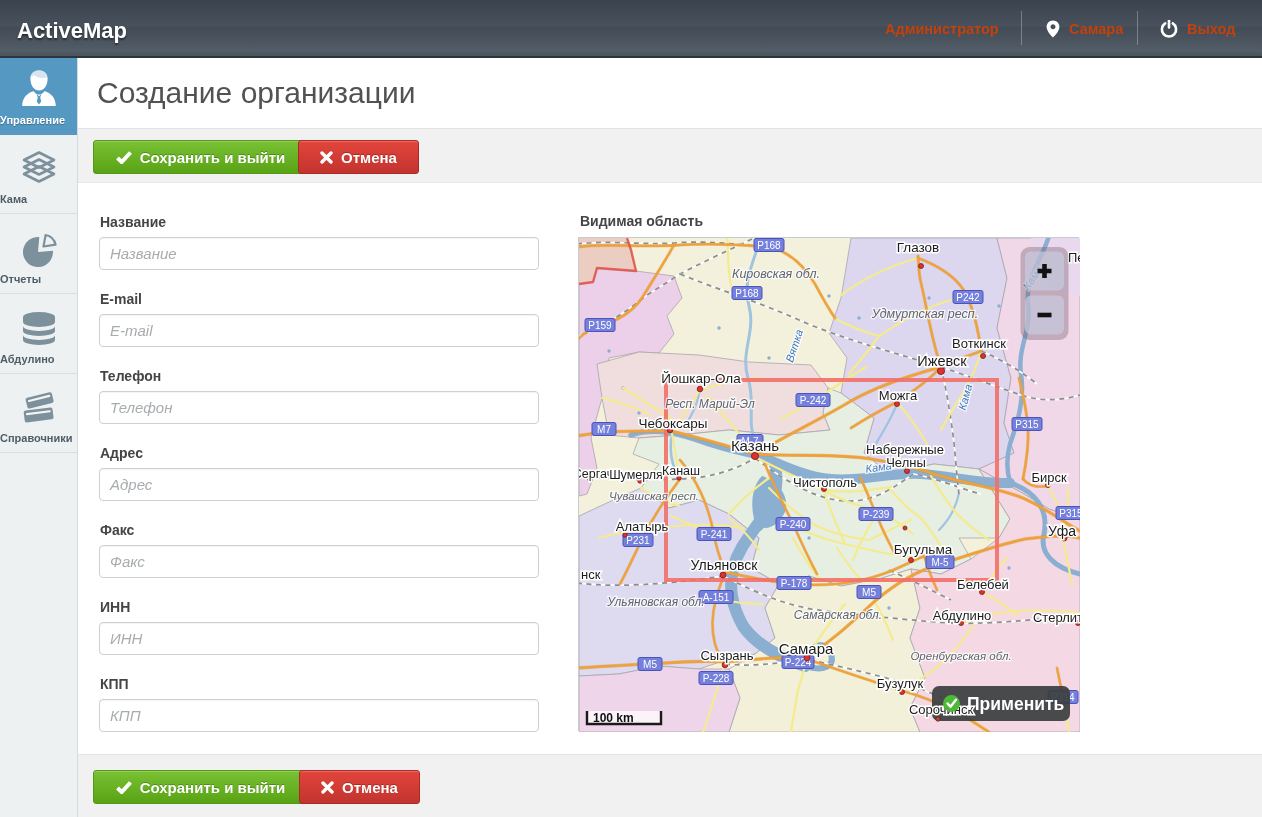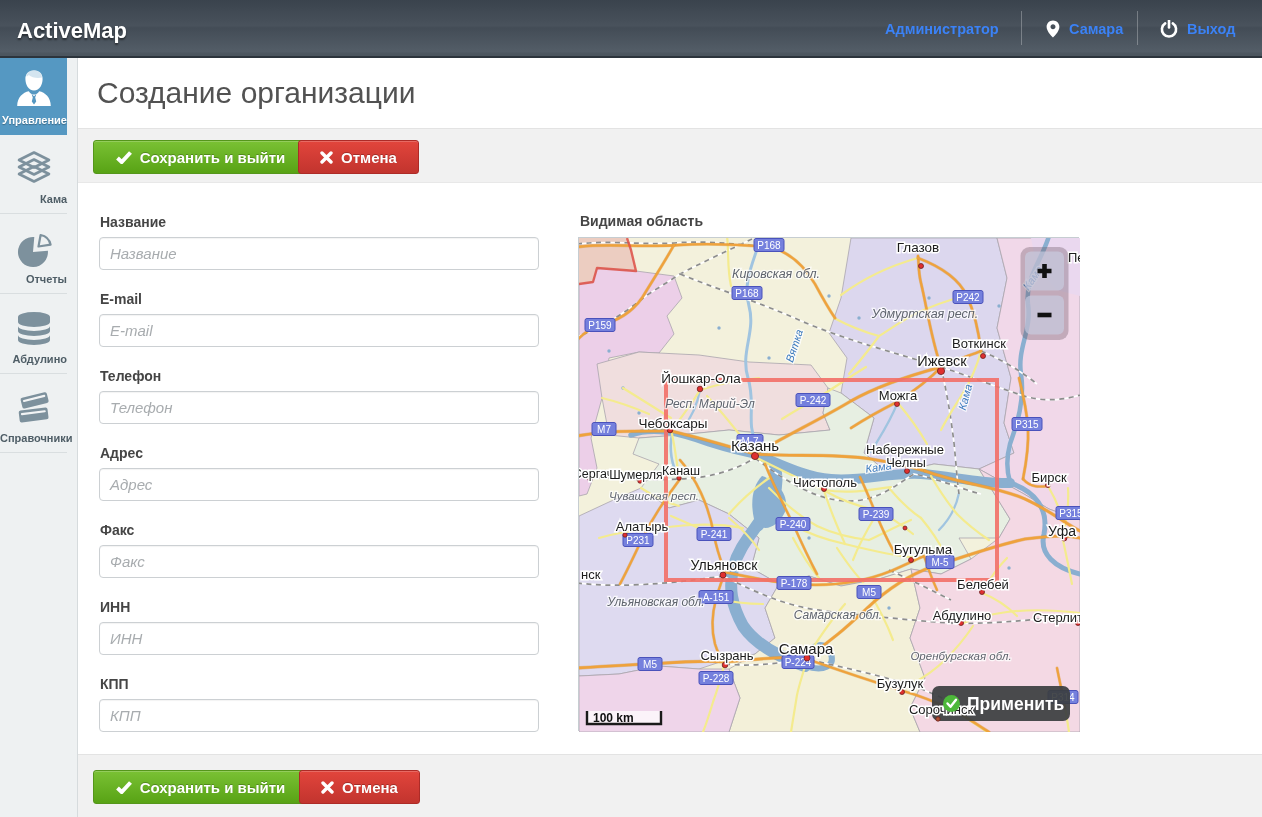--- a/index.html
+++ b/index.html
@@ -1,24 +1,24 @@
 <!DOCTYPE html>
 <html><head><meta charset="utf-8"><style>
 *{margin:0;padding:0;box-sizing:border-box}
 html,body{width:1262px;height:817px;overflow:hidden}
 body{position:relative;font-family:"Liberation Sans",sans-serif;background:#fff}
 .abs{position:absolute}
 
 .nav{left:0;top:0;width:1262px;height:58px;background:linear-gradient(180deg,#3a434d 0%,#49525c 46%,#434c56 50%,#535d67 92%,#4c565f 96%);border-bottom:2px solid #2c343c}
 .brand{left:17px;top:18px;font-size:22px;letter-spacing:-0.7px;font-weight:bold;color:#fff;text-shadow:0 2px 2px rgba(0,0,0,.45);letter-spacing:0}
-.navtxt{font-size:14.5px;font-weight:bold;color:#3b82f6;top:21px}
+.navtxt{font-size:14.5px;font-weight:bold;color:#c2410c;top:21px}
 .navsep{top:11px;width:1px;height:34px;background:rgba(255,255,255,.28)}
 
 .side{left:0;top:58px;width:78px;height:759px;background:#eef1f2;border-right:1px solid #d6dbdd}
-.sitem{left:0;width:67px;height:79px;border-bottom:1px solid #d9dee0;text-align:right}
+.sitem{left:0;width:77px;height:79px;border-bottom:1px solid #d9dee0;text-align:left}
 .sitem .lbl{position:absolute;bottom:8px;left:0;width:100%;font-size:11px;font-weight:bold;color:#4e5d66}
 .sitem svg{position:absolute;left:50%;transform:translateX(-50%);top:15px}
 .sactive svg{top:10px}
 .sactive{background:#5598c2;border-bottom:1px solid #5598c2}
 .sactive .lbl{color:#fff;text-shadow:0 1px 1px rgba(0,0,0,.3)}
 
 .title{left:97px;top:76px;font-size:30px;color:#525252}
 
 .tbar{left:78px;width:1184px;height:55px;background:#f1f1f1;border-top:1px solid #e3e3e3;border-bottom:1px solid #e8e8e8}
 .btn{position:absolute;height:34px;border-radius:3px;color:#fff;font-size:15px;font-weight:bold;display:flex;align-items:center;justify-content:center;text-shadow:0 -1px 0 rgba(0,0,0,.25);box-shadow:inset 0 1px 0 rgba(255,255,255,.2)}

